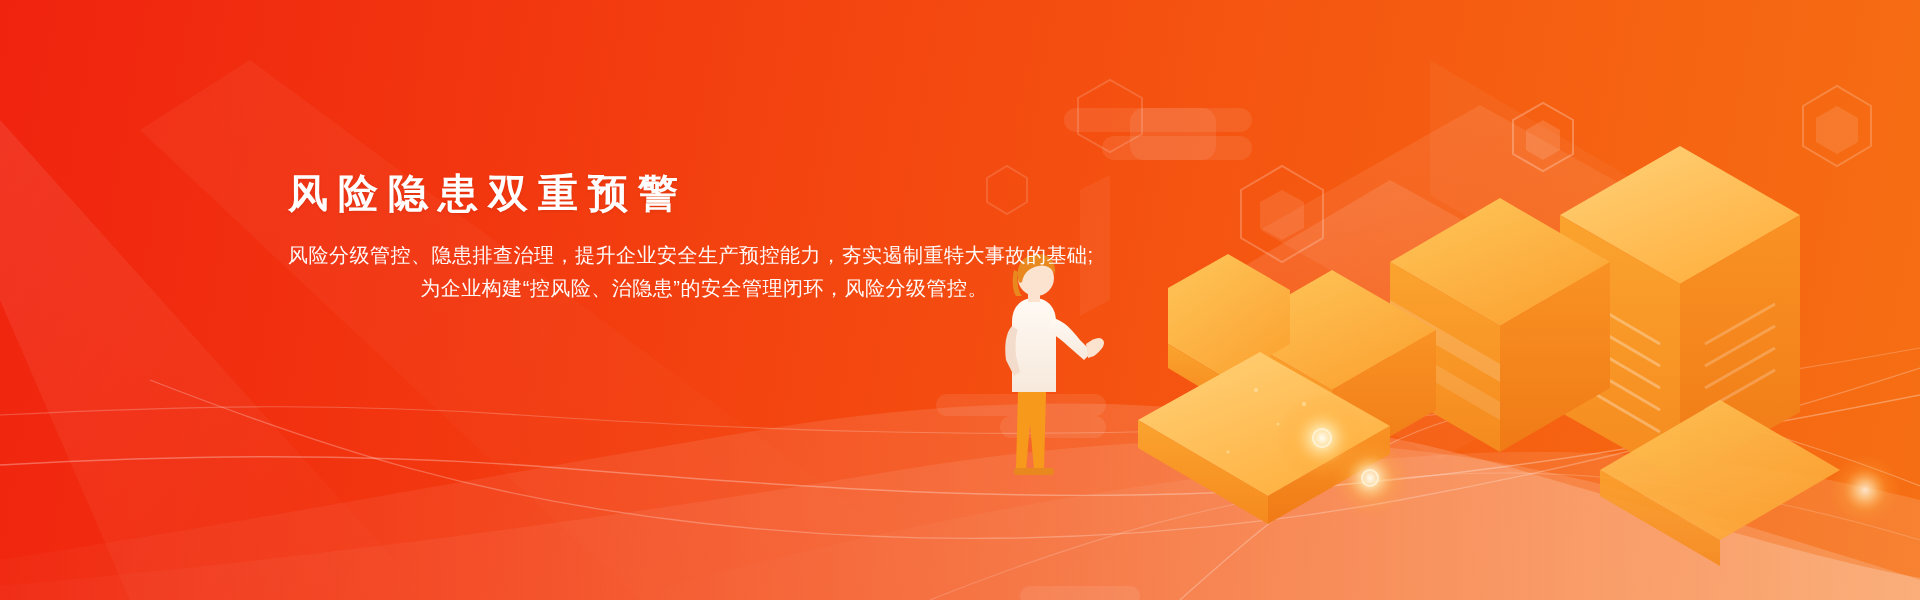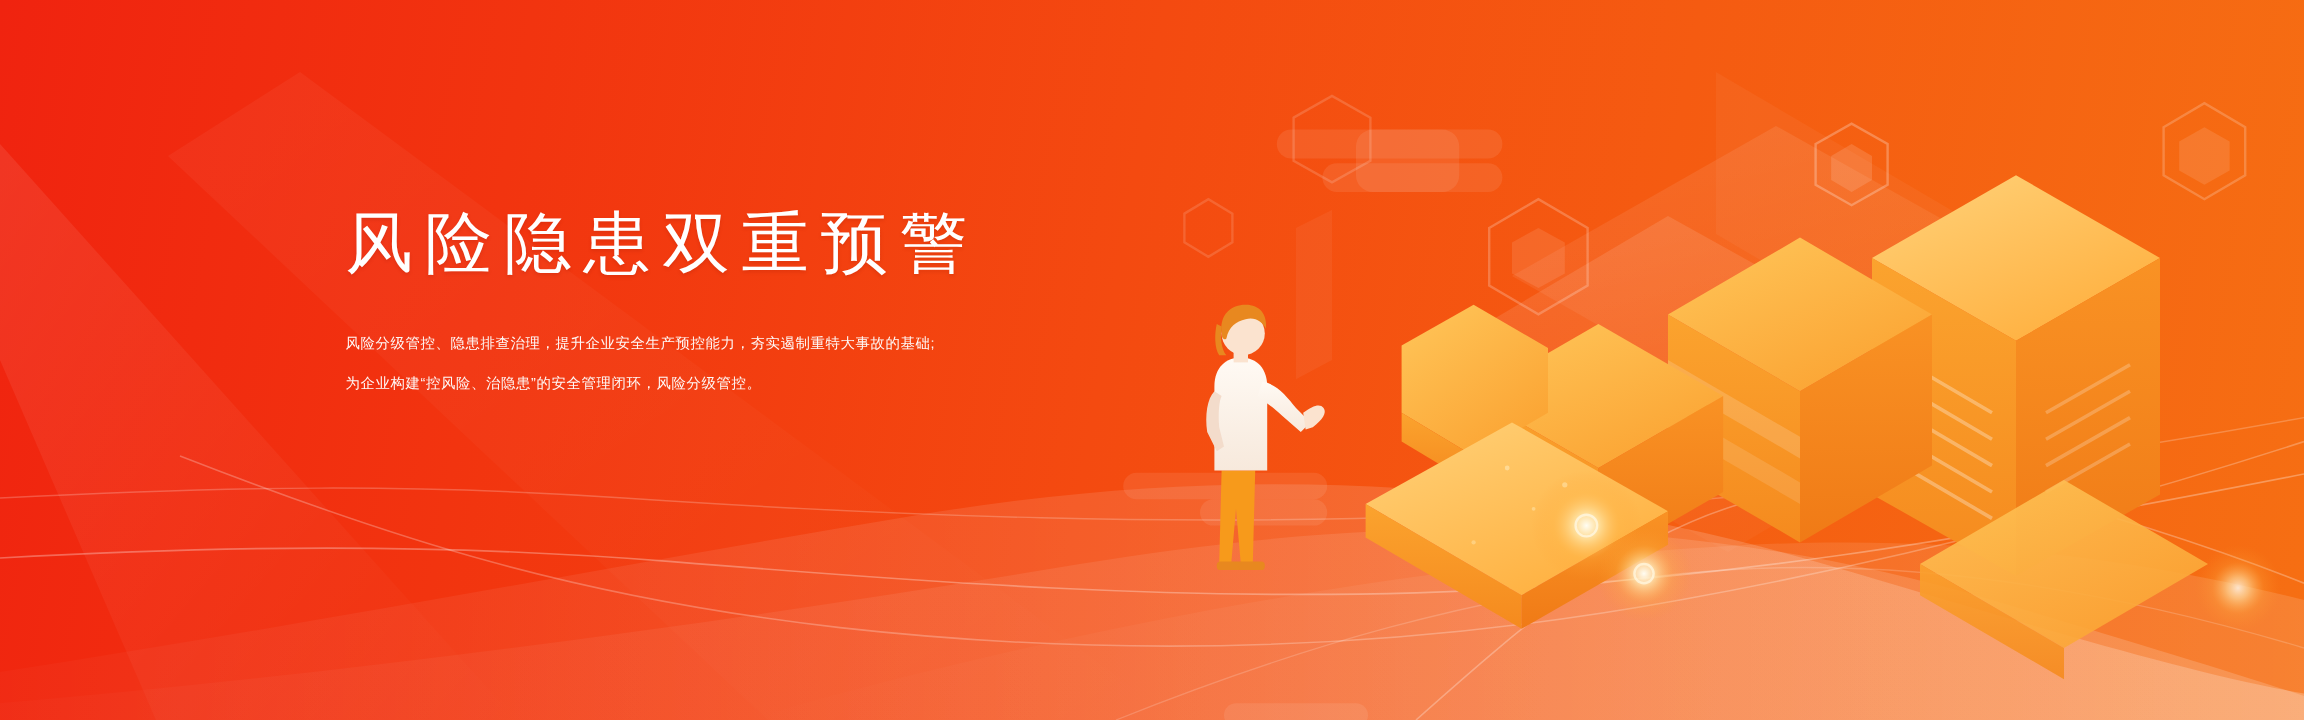--- a/index.html
+++ b/index.html
@@ -22,36 +22,37 @@
   .layer svg{ display:block; width:100%; height:100%; }
 
   
   .copy{
     position:absolute;
     left:288px; top:168px;
     width:700px;
     z-index:20;
   }
   .headline{
-    font-size:56px;
-    font-weight:normal;
+    font-size:40px;
+    font-weight:bold;
     color:#ffffff;
     letter-spacing:10px;
     line-height:1.25;
     white-space:nowrap;
     text-shadow:0 1px 3px rgba(140,20,0,.18);
   }
   .subcopy{
-    margin-top:32px;
-    font-size:12px;
+    margin-top:21px;
+    font-size:20px;
     color:#ffffff;
     line-height:33px;
     letter-spacing:.5px;
     white-space:nowrap;
     opacity:.97;
+    text-align:right;
   }
   .subcopy div{ white-space:nowrap; }
 
   
   .art{
     position:absolute;
     right:0; top:0;
     width:960px; height:600px;
     z-index:10;
     pointer-events:none;

